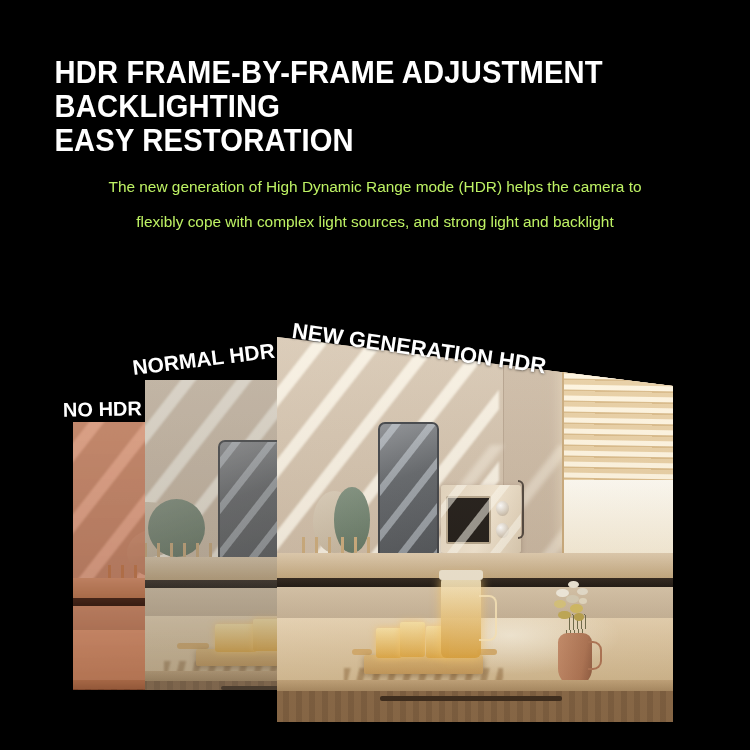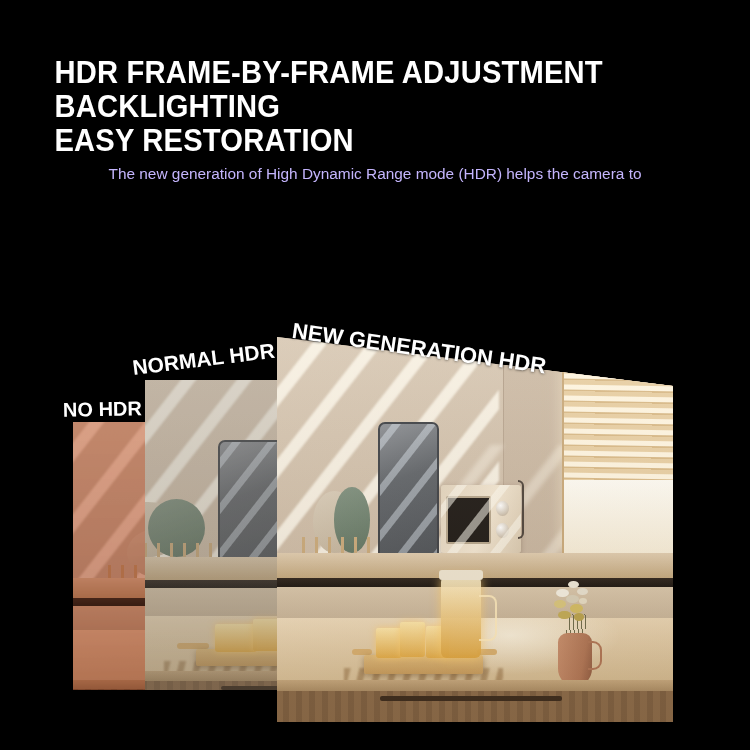--- a/index.html
+++ b/index.html
@@ -7,21 +7,21 @@
   #stage{position:relative;width:750px;height:750px;background:#000;overflow:hidden;}
 
   
   .head-block{position:absolute;left:0;top:56px;width:750px;margin-left:32px;}
   .h-line{
     color:#fff;font-weight:700;letter-spacing:.2px;line-height:1.10;
     font-size:31px;font-family:"Liberation Sans Narrow","Liberation Sans",sans-serif;
     transform:scaleX(.94);transform-origin:center top;white-space:nowrap;
   }
   .body-block{position:absolute;left:28px;top:163px;width:694px;text-align:center;}
-  .b-line{color:#c4b5fd;font-size:15.4px;line-height:1.42;font-family:"Liberation Sans",sans-serif;white-space:nowrap;}
+  .b-line{color:#bef264;font-size:15.4px;line-height:1.42;font-family:"Liberation Sans",sans-serif;white-space:nowrap;margin-top:13px;}
 
   
   .panel{position:absolute;overflow:hidden;background:#cbb9a5;}
   .scene{position:absolute;inset:0;}
 
   
   .wall{position:absolute;left:0;top:0;right:0;height:62%;
         background:linear-gradient(177deg,#d8c9b6 0%,#d2c2ae 45%,#cbb9a4 100%);}
   .wall-r{position:absolute;left:57%;top:0;right:0;height:62%;
         background:linear-gradient(180deg,#cdbca8 0%,#c6b49f 100%);}
@@ -166,20 +166,21 @@
 <div id="stage">
 
   <div class="head-block">
     <div class="h-line">HDR FRAME-BY-FRAME ADJUSTMENT</div>
     <div class="h-line">BACKLIGHTING</div>
     <div class="h-line">EASY RESTORATION</div>
   </div>
 
   <div class="body-block">
     <div class="b-line">The new generation of High Dynamic Range mode (HDR) helps the camera to</div>
+    <div class="b-line">flexibly cope with complex light sources, and strong light and backlight</div>
   </div>
 
   <div class="panel" style="left:73px;top:422px;width:74px;height:268px;">
     <div class="scene" style="position:absolute;left:0;top:-18px;width:600px;height:310px;">
       <div class="wall"></div>
 
       <div class="streaks"></div>
 
       <div class="plate1"></div>
 

